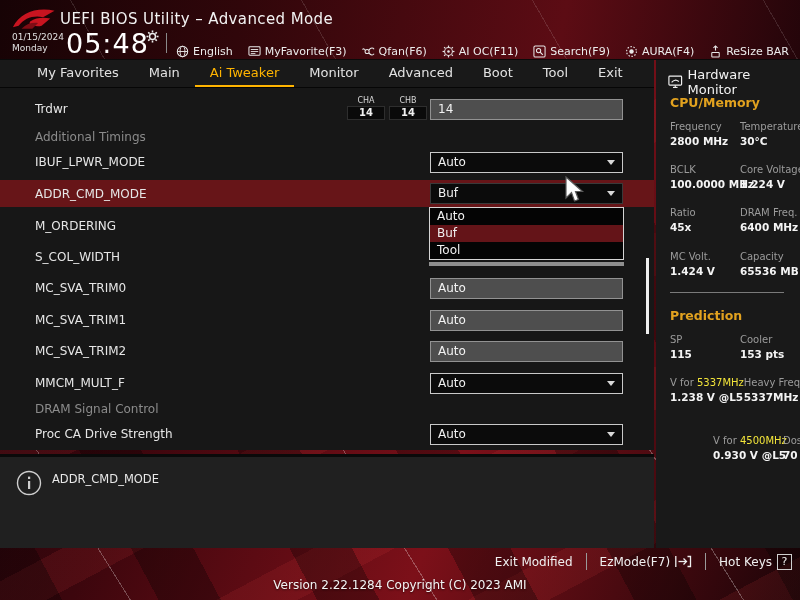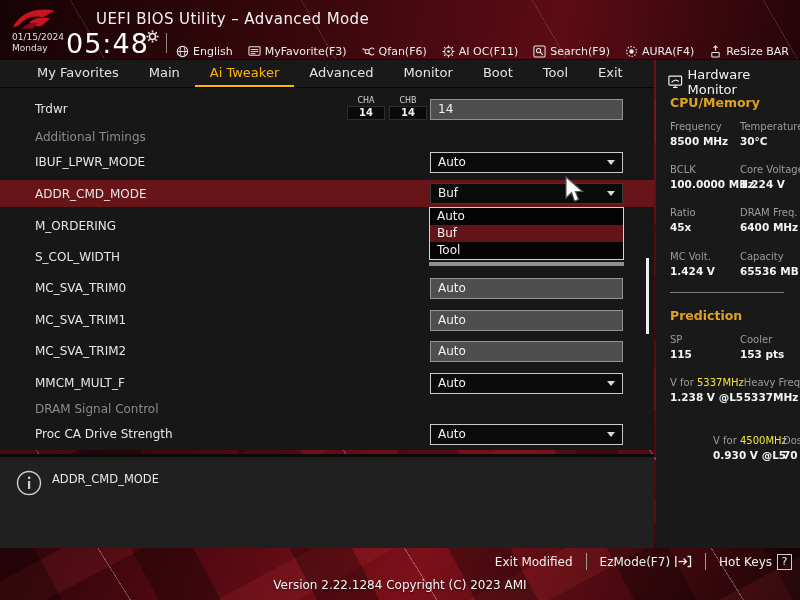--- a/index.html
+++ b/index.html
@@ -13,21 +13,21 @@
       repeating-linear-gradient(-28deg, rgba(255,70,70,.10) 0 38px, transparent 38px 118px),
       linear-gradient(112deg,#16030a 0%, #3c060d 30%, #7c1019 62%, #4a0a10 82%, #1c0408 100%);
   }
   
   .top{position:absolute;left:0;top:0;width:800px;height:60px;
     background:
       repeating-linear-gradient(60deg, transparent 0 90px, rgba(255,255,255,.12) 90px 91px, transparent 91px 200px),
       linear-gradient(100deg,#170305 0%, #30060a 30%, #5c0c14 70%, #24050a 100%);
     border-bottom:1px solid #0a0a0a;}
   .rog-logo{position:absolute;left:10px;top:4px;}
-  .app-title{position:absolute;left:60px;top:10px;font-size:15px;letter-spacing:.4px;color:#f2f2f2;margin-left:36px;}
+  .app-title{position:absolute;left:60px;top:10px;font-size:15px;letter-spacing:.4px;color:#f2f2f2;}
   .date-block{position:absolute;left:12px;top:32px;font-size:9px;line-height:11px;color:#e0e0e0;}
   .big-time{position:absolute;left:66px;top:28px;font-size:27px;font-weight:500;color:#fff;letter-spacing:1px;}
   .time-gear{position:absolute;left:146px;top:30px;}
   .hdr-sep{position:absolute;left:166px;top:33px;width:1px;height:20px;background:#8a8a8a;}
   .toolbar{position:absolute;left:176px;top:32px;display:flex;align-items:center;gap:15px;height:22px;}
   .tb-item{display:flex;align-items:center;gap:4px;font-size:11px;color:#ececec;white-space:nowrap;cursor:pointer;margin-top:16px;}
   .ic{display:inline-block;vertical-align:middle;}
   
   .tabbar{position:absolute;left:0;top:60px;width:654px;height:28px;background:#191919;
     display:flex;align-items:stretch;padding-left:22px;border-bottom:1px solid #060606;}
@@ -175,22 +175,22 @@
         </svg>
         <span>ReSize BAR</span>
       </span>
     </div>
   </header>
 
   <nav class="tabbar">
     <span class="tab">My Favorites</span>
     <span class="tab">Main</span>
     <span class="tab active">Ai Tweaker</span>
+    <span class="tab">Monitor</span>
     <span class="tab">Advanced</span>
-    <span class="tab">Monitor</span>
     <span class="tab">Boot</span>
     <span class="tab">Tool</span>
     <span class="tab">Exit</span>
   </nav>
 
   <section class="main-panel">
 
     <span class="mlabel" style="top:14px;">Trdwr</span>
     <div class="chan-group">
       <div class="chan">
@@ -278,21 +278,21 @@
         <line x1="8" y1="11" x2="8" y2="13.5" stroke="#efefef" stroke-width="1.3"></line>
       </svg>
       <span>Hardware Monitor</span>
     </div>
 
     <span class="side-title" style="top:35px;">CPU/Memory</span>
 
     <div class="stat-block" style="top:61px;">
       <span class="stat-lbl">Frequency</span>
       <span class="stat-lbl">Temperature</span>
-      <span class="stat-val">8500 MHz</span>
+      <span class="stat-val">2800 MHz</span>
       <span class="stat-val">30°C</span>
     </div>
     <div class="stat-block" style="top:104px;">
       <span class="stat-lbl">BCLK</span>
       <span class="stat-lbl">Core Voltage</span>
       <span class="stat-val">100.0000 MHz</span>
       <span class="stat-val">1.224 V</span>
     </div>
     <div class="stat-block" style="top:147px;">
       <span class="stat-lbl">Ratio</span>

